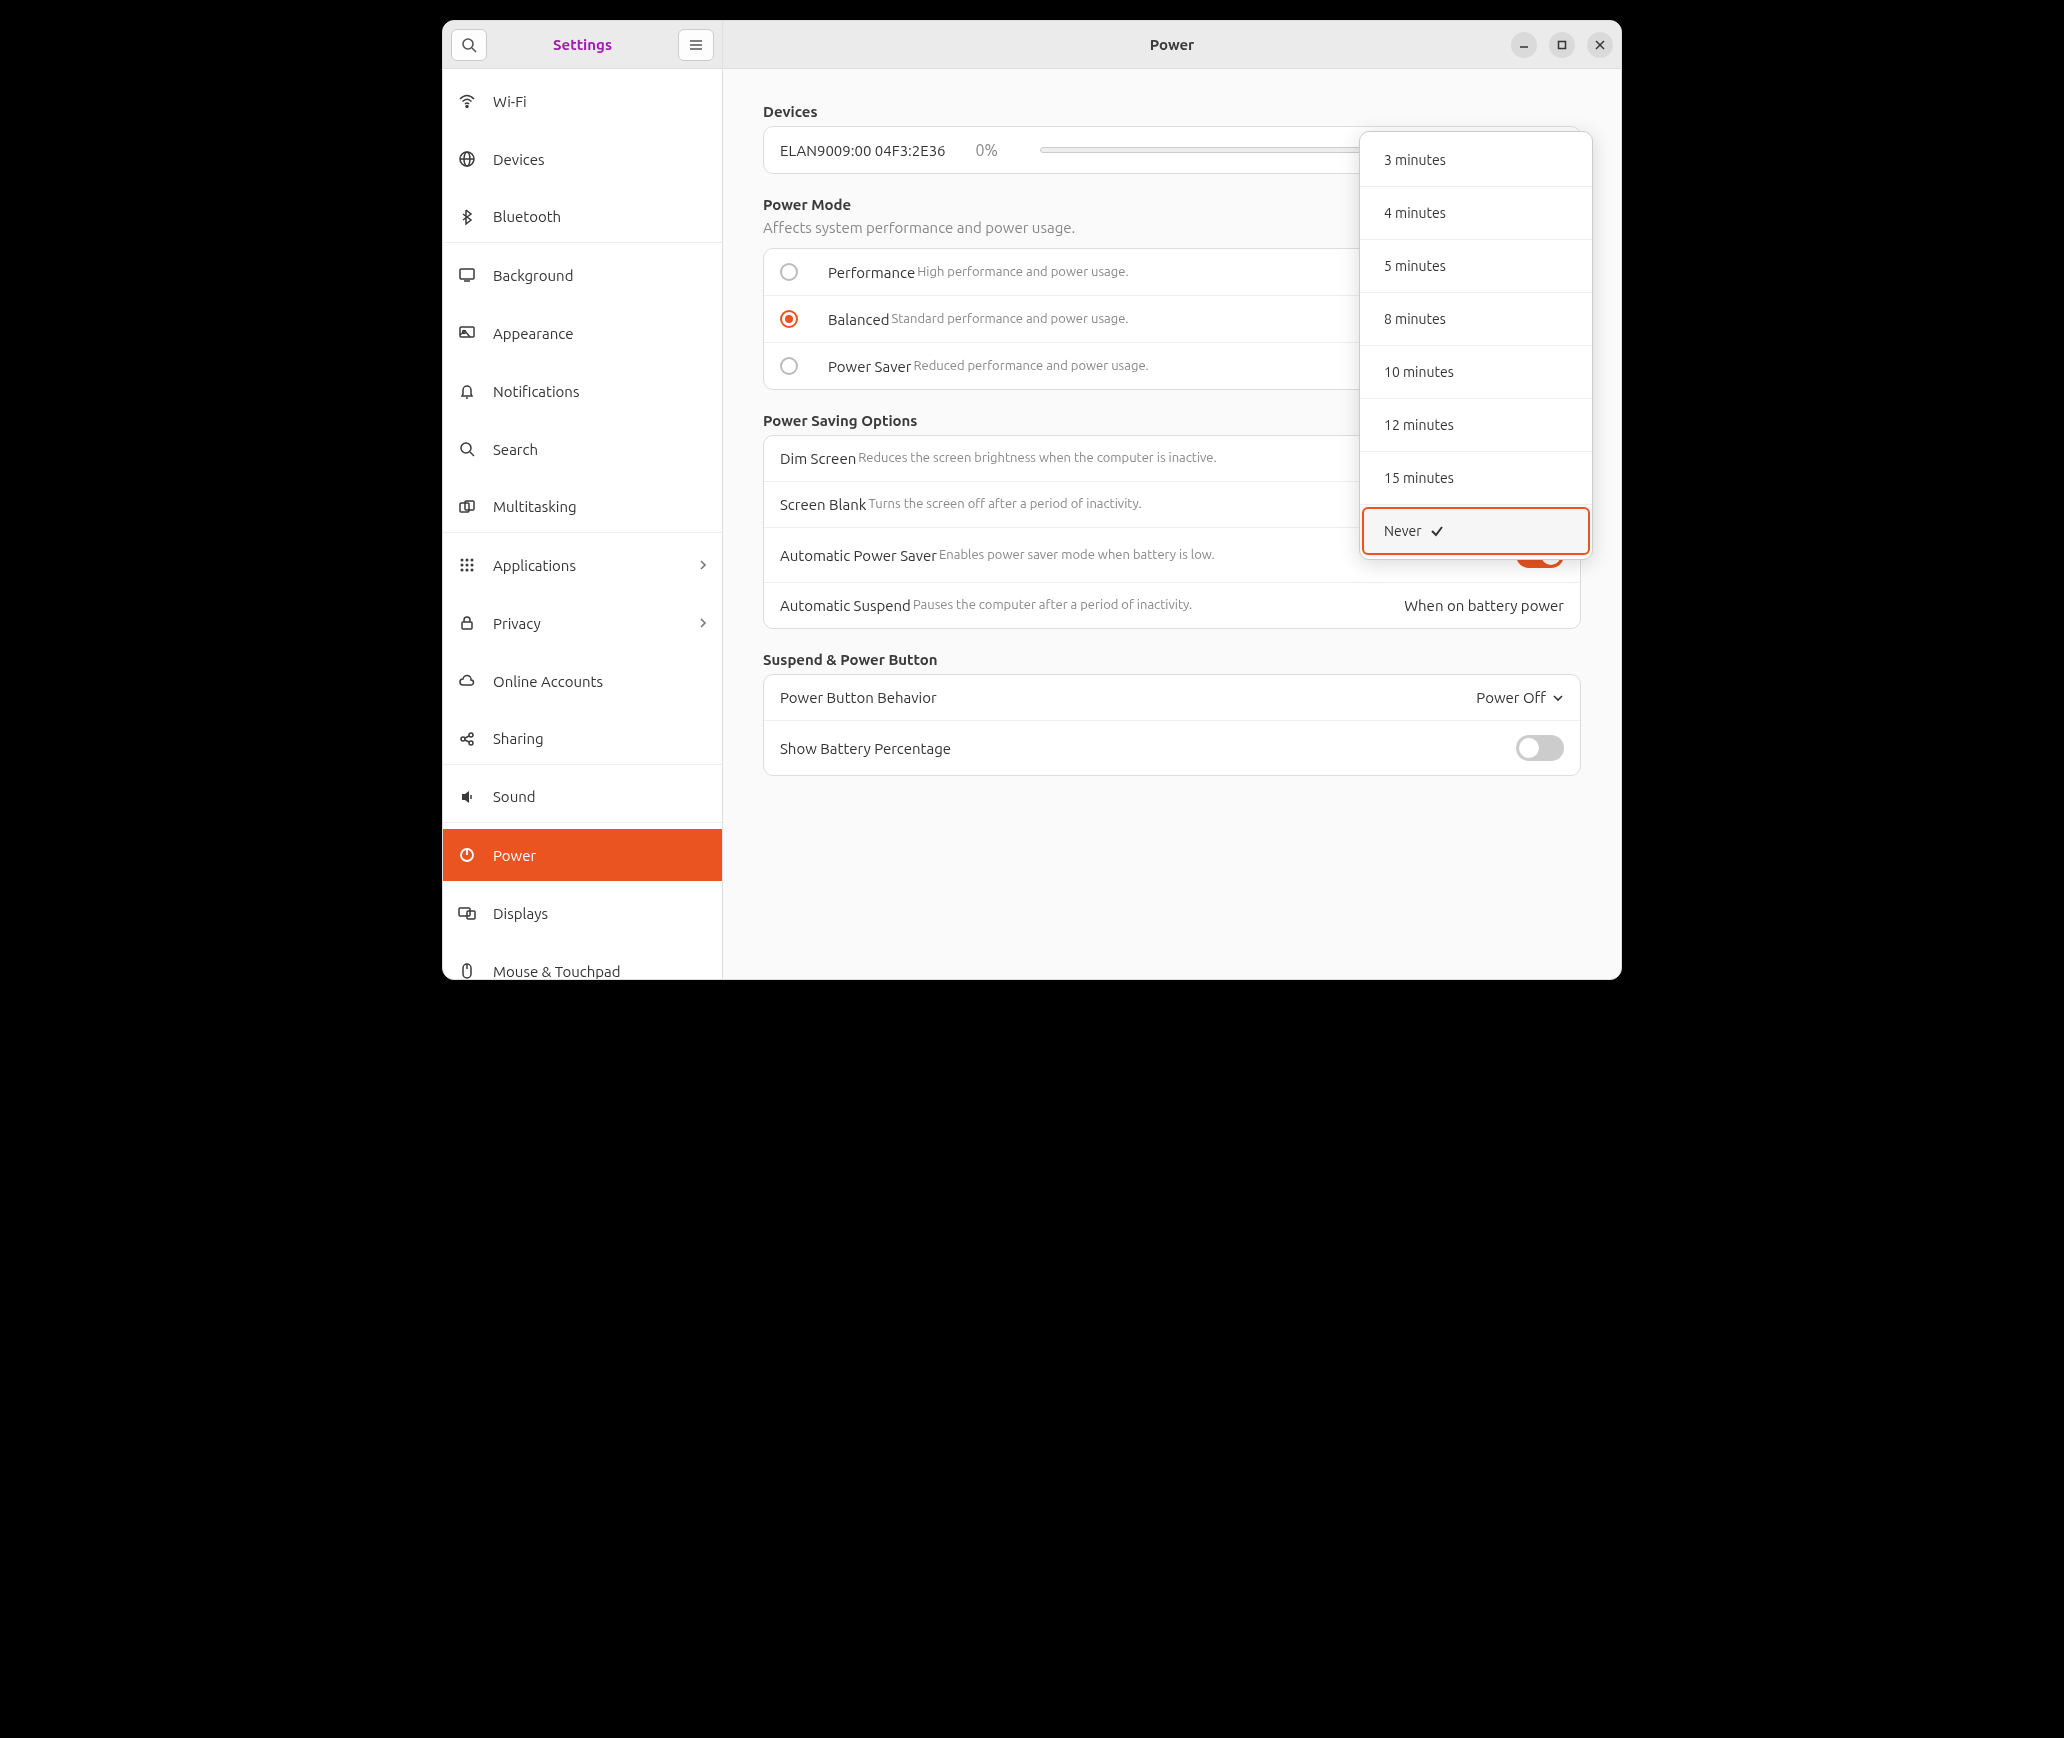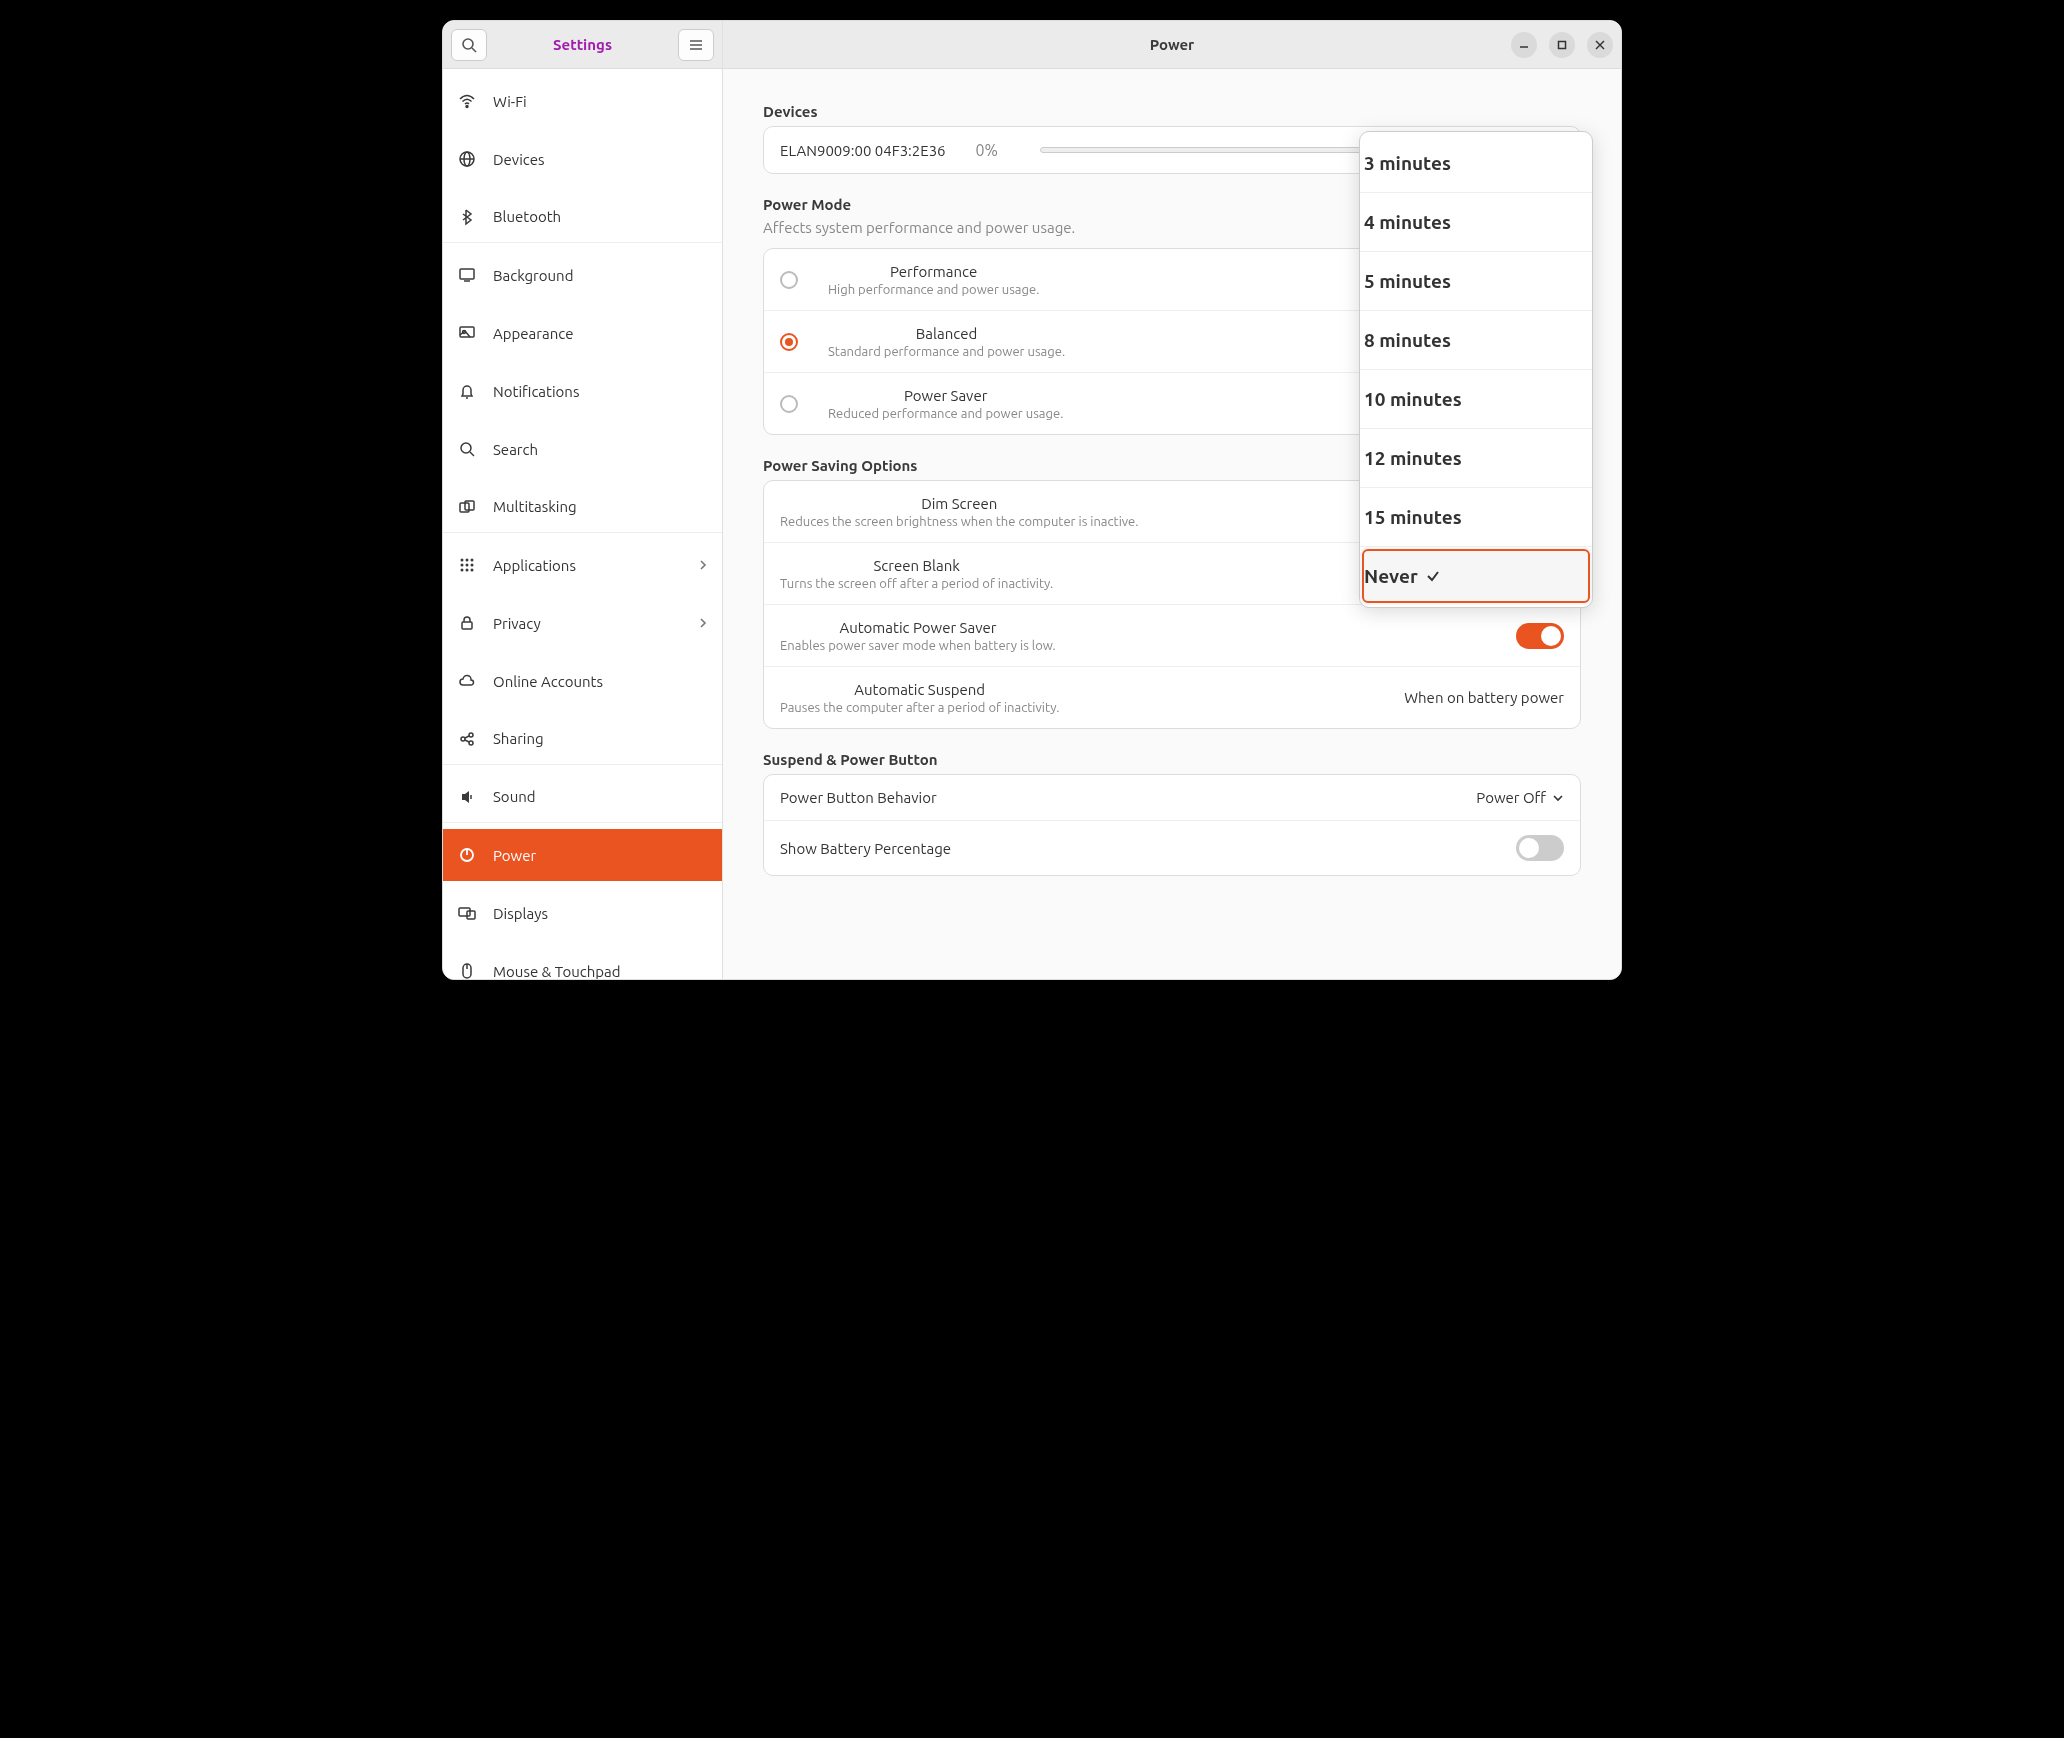--- a/index.html
+++ b/index.html
@@ -141,21 +141,21 @@
   overflow: hidden;
 }
 .row {
   padding: 14px 16px;
   display: flex;
   align-items: center;
   border-bottom: 1px solid #eee;
   gap: 30px;
 }
 .row:last-child { border-bottom: none; }
-.row-text { display:flex; flex-direction:column; gap:2px;text-align:center; }
+.row-text { display:flex; gap:2px; }
 .row-title { font-size: 15px; color:#333; }
 .row-desc { font-size: 13px; color:#888; }
 .row-value { margin-left: auto; font-size:15px; color:#333; display:flex; align-items:center; gap:6px; }
 .radio {
   width: 18px;
   height: 18px;
   border-radius: 50%;
   border: 2px solid #bbb;
   display:flex; align-items:center; justify-content:center;
   flex-shrink:0;
@@ -201,29 +201,28 @@
   top: 110px;
   width: 234px;
   background: #fff;
   border: 1px solid #ccc;
   border-radius: 10px;
   box-shadow: 0 4px 20px rgba(0,0,0,.15);
   z-index: 50;
   padding: 2px 0;
 }
 .pop-item {
-  padding: 18px 4px;
-  font-size: 19px;
+  padding: 18px 24px;
+  font-size: 14px;
   color: #333;
   border-bottom: 1px solid #eee;
   cursor: pointer;
   display:flex;
   align-items:center;
   gap:8px;
-  font-weight:bold;
 }
 .pop-item:last-child { border-bottom: none; }
 .pop-item.selected {
   outline: 2px solid #e95420;
   outline-offset: -4px;
   border-radius: 8px;
   background: #f6f6f6;
 }
 .chevdown { display:inline-block; }
 svg { display:block; }

